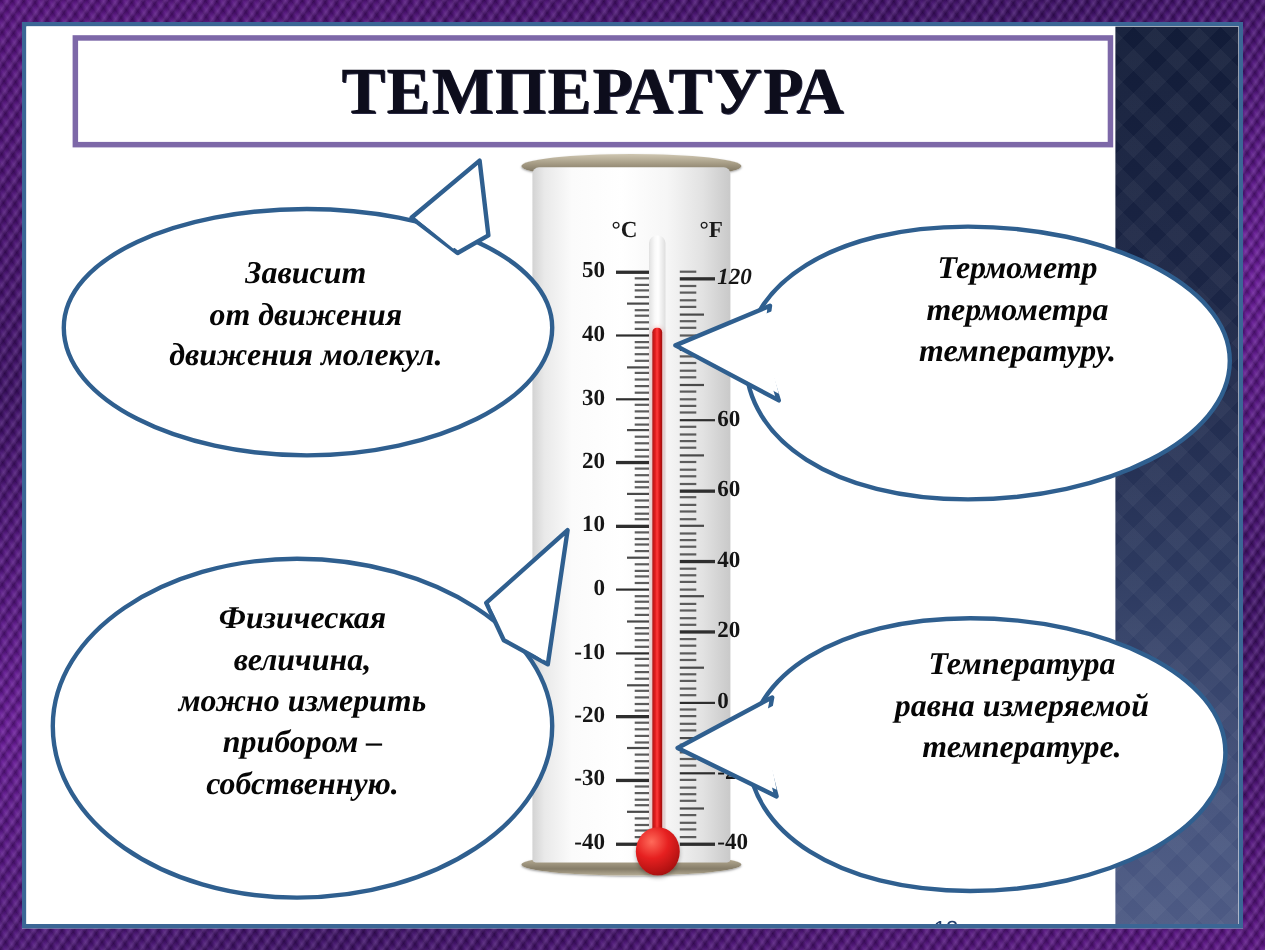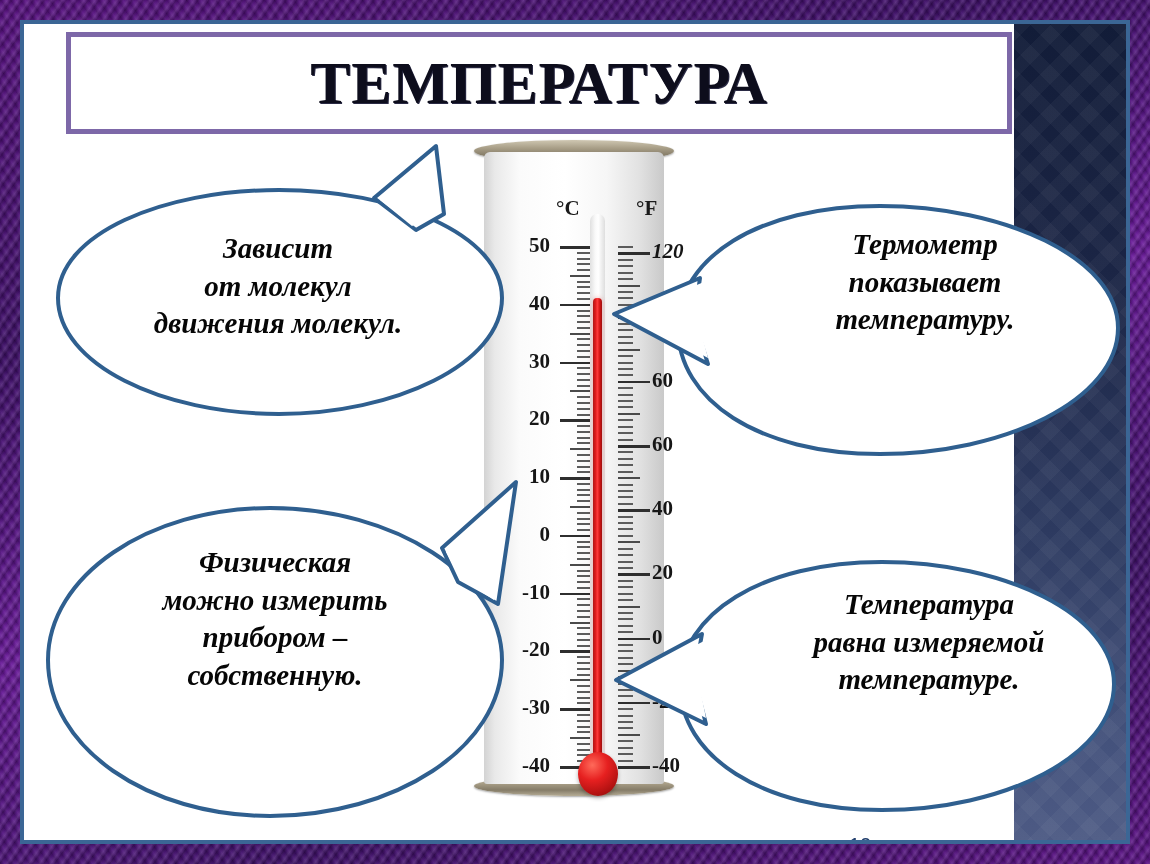--- a/index.html
+++ b/index.html
@@ -480,58 +480,59 @@
           C 350 14 458 58 458 122
           C 458 188 350 238 235 238
           C 118 238 14 188 14 122
           C 14 58 118 14 235 14 Z"></path>
         <path class="bubble-shape" d="
           M 330 22 L 392 -30 L 400 38 L 372 54 Z"></path>
         <path d="M 336 24 L 390 -22 L 396 36 L 368 50 Z" fill="#ffffff" stroke="none"></path>
       </svg>
       <div class="bubble-text" id="bubble-tl-text">
           <div>Зависит</div>
-          <div>от молекул</div>
+          <div>от движения</div>
           <div>движения молекул.</div>
         </div>
     </div>
 
     <div id="bubble-tr-wrap">
       <svg class="bubble-svg" width="520" height="272" viewBox="0 0 520 272">
         <path class="bubble-shape" d="
           M 268 12
           C 392 12 506 64 506 134
           C 506 206 392 260 268 260
           C 146 260 66 206 66 134
           C 66 64 146 12 268 12 Z"></path>
         <path class="bubble-shape" d="
           M 88 84 L 2 120 L 96 170 L 82 126 Z"></path>
         <path d="M 92 88 L 14 120 L 96 164 L 86 126 Z" fill="#ffffff" stroke="none"></path>
       </svg>
       <div class="bubble-text" id="bubble-tr-text">
           <div>Термометр</div>
-          <div>показывает</div>
+          <div>термометра</div>
           <div>температуру.</div>
         </div>
     </div>
 
     <div id="bubble-bl-wrap">
       <svg class="bubble-svg" width="480" height="332" viewBox="0 0 480 332">
         <path class="bubble-shape" d="
           M 232 12
           C 356 12 464 80 464 164
           C 464 252 356 320 232 320
           C 110 320 10 252 10 164
           C 10 80 110 12 232 12 Z"></path>
         <path class="bubble-shape" d="
           M 404 52 L 478 -14 L 460 108 L 420 86 Z"></path>
         <path d="M 408 56 L 472 -4 L 456 104 L 422 82 Z" fill="#ffffff" stroke="none"></path>
       </svg>
       <div class="bubble-text" id="bubble-bl-text">
           <div>Физическая</div>
+          <div>величина,</div>
           <div>можно  измерить</div>
           <div>прибором  –</div>
           <div>собственную.</div>
         </div>
     </div>
 
     <div id="bubble-br-wrap">
       <svg class="bubble-svg" width="508" height="270" viewBox="0 0 508 270">
         <path class="bubble-shape" d="
           M 262 10

